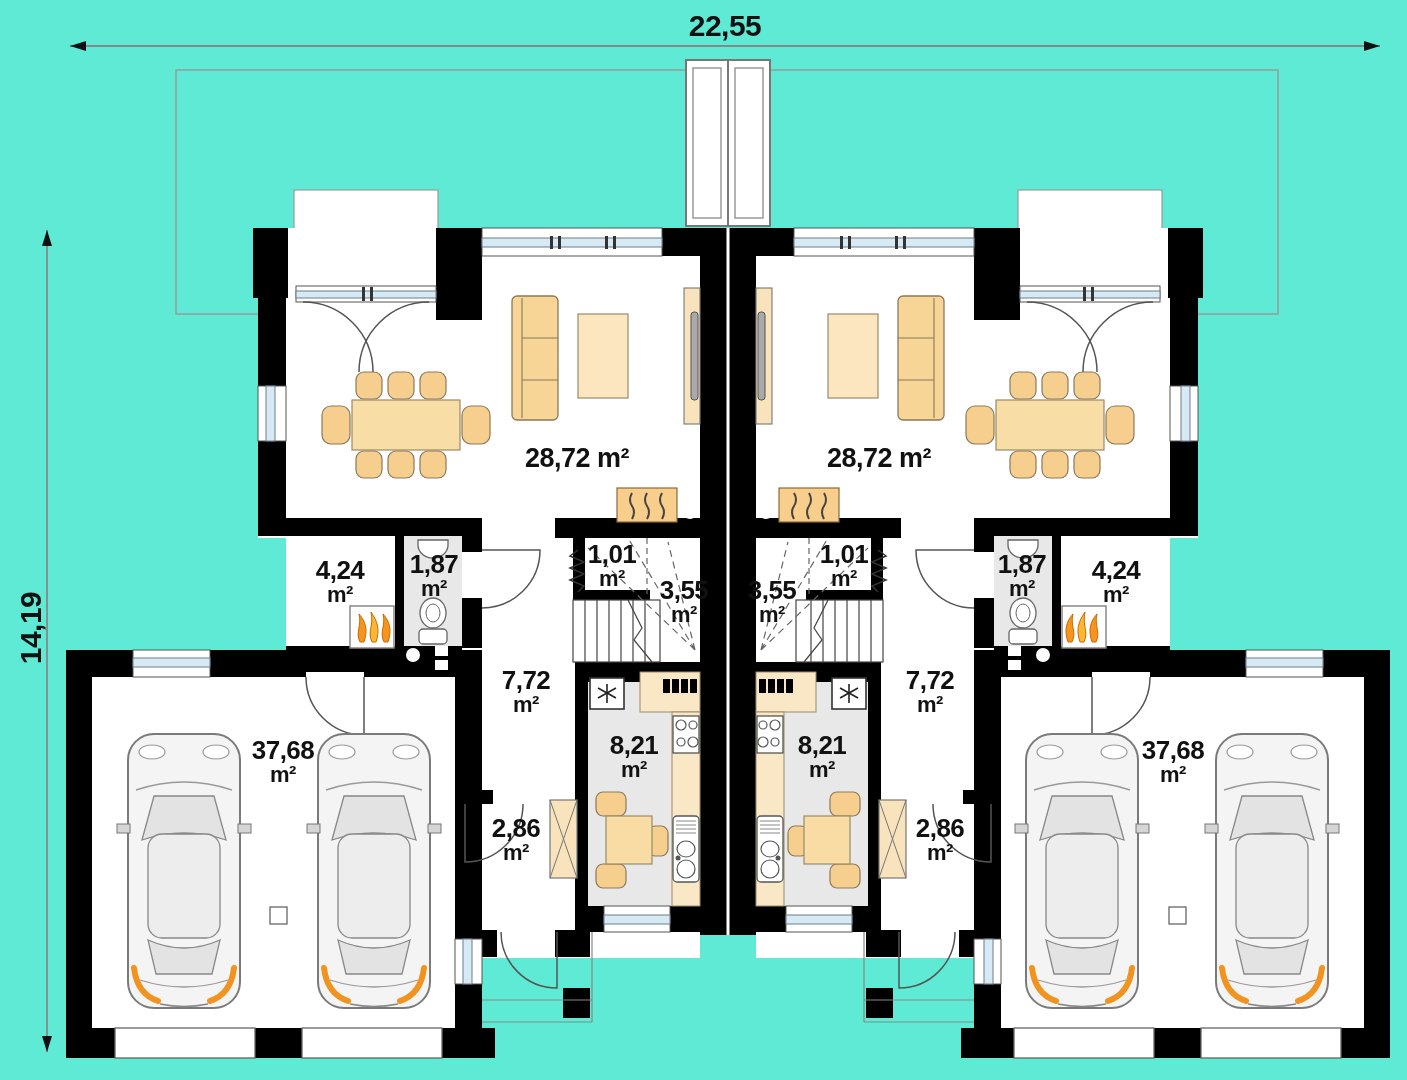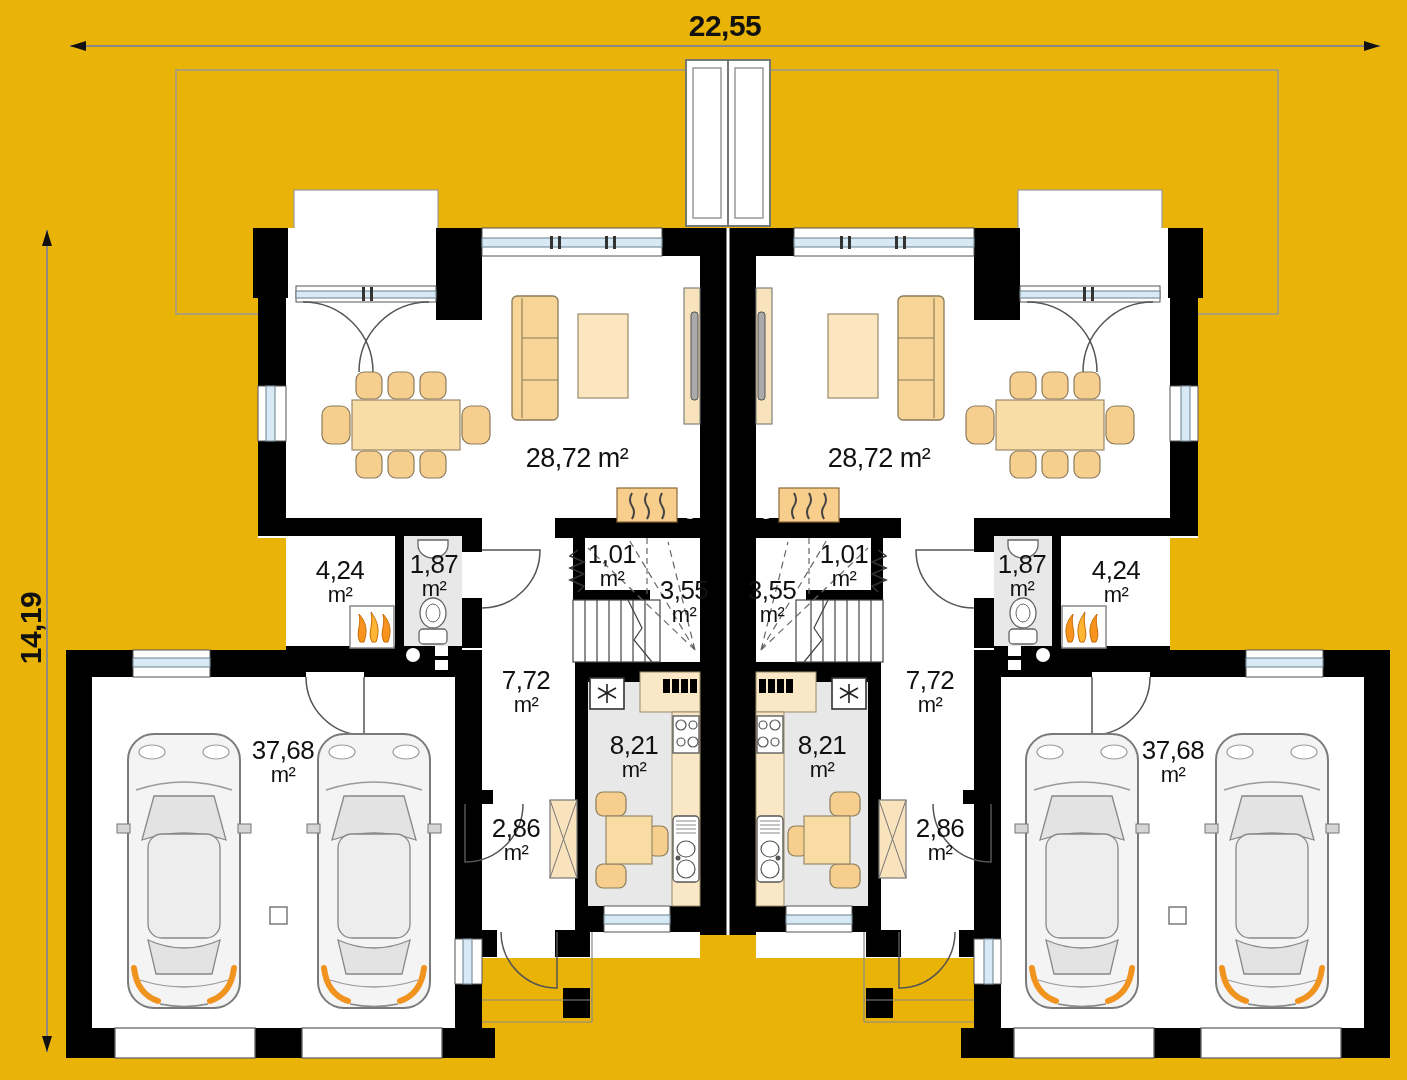--- a/index.html
+++ b/index.html
@@ -1,20 +1,20 @@
 <!DOCTYPE html>
 <html><head>
 <meta charset="utf-8">
 <style>
   html,body{margin:0;padding:0;background:#fff;}
-  .plan{position:relative;width:1407px;height:1080px;background:#eab308;overflow:hidden;
+  .plan{position:relative;width:1407px;height:1080px;background:#5eead4;overflow:hidden;
         font-family:"Liberation Sans",sans-serif;}
   .plan svg{position:absolute;left:0;top:0;}
   .room-label{position:absolute;transform:translate(-50%,-50%);text-align:center;
-              color:#111;font-weight:normal;line-height:0.95;letter-spacing:-0.5px;}
+              color:#111;font-weight:bold;line-height:0.95;letter-spacing:-0.5px;}
   .room-label .val{display:block;font-size:26px;}
   .room-label .unit{display:block;font-size:22px;margin-top:2px;}
   .room-label.inline .val,.room-label.inline .unit{display:inline;font-size:27px;}
   .dim-label{position:absolute;transform:translate(-50%,-50%);color:#111;
              font-weight:bold;font-size:30px;letter-spacing:-0.5px;}
   .dim-label.vert{transform:translate(-50%,-50%) rotate(-90deg);}
 </style>
 </head>
 <body>
 

